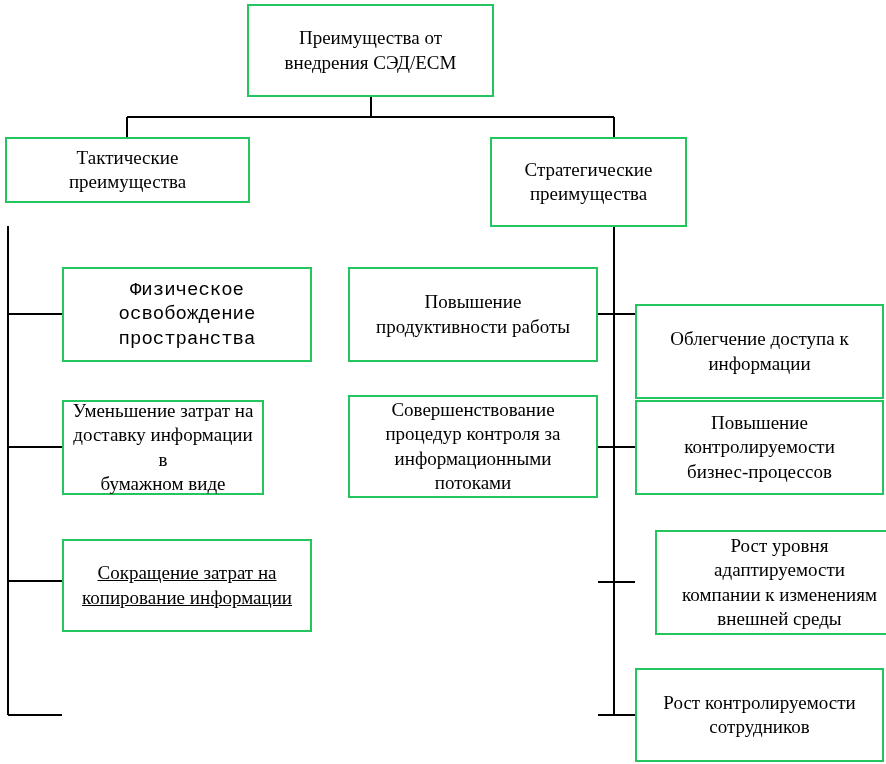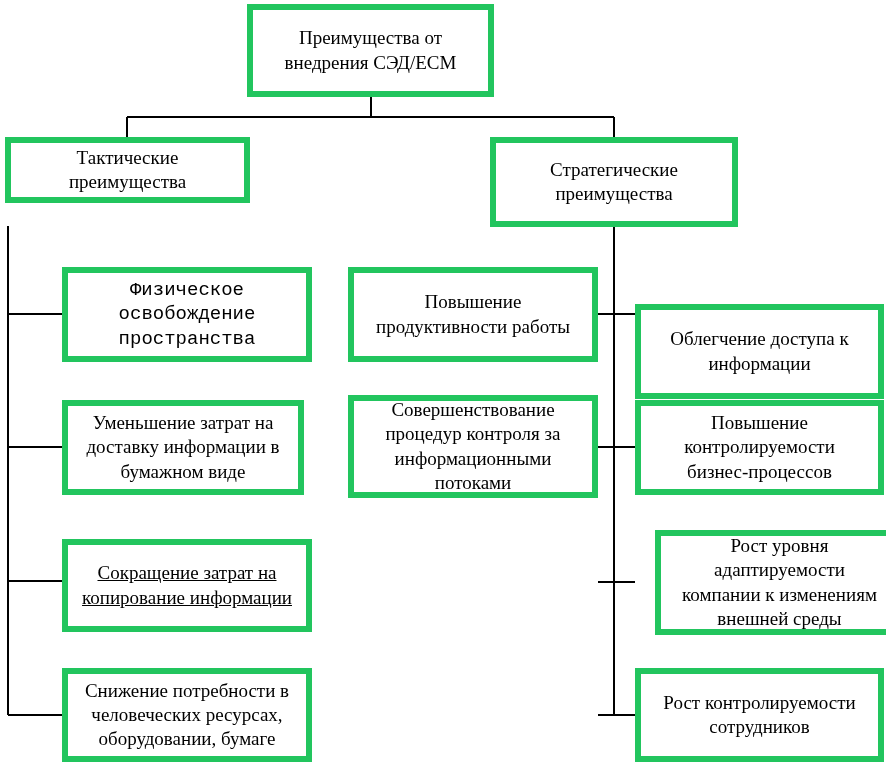--- a/index.html
+++ b/index.html
@@ -13,21 +13,21 @@
     color: #000000;
     overflow: hidden;
   }
   .connectors {
     position: absolute;
     left: 0; top: 0;
     width: 886px; height: 764px;
   }
   .node {
     position: absolute;
-    border: 6px solid #22c55e;
+    border: 2px solid #22c55e;
     background: #ffffff;
     display: flex;
     align-items: center;
     justify-content: center;
     text-align: center;
     font-size: 19px;
     line-height: 1.28;
     white-space: pre-line;
     padding: 2px 6px;
   }
@@ -42,37 +42,34 @@
     <path d="M8 226 V715 M8 314 H62 M8 447 H62 M8 581 H62 M8 715 H62" stroke="#000000" stroke-width="2" fill="none"></path>
     <path d="M614 226 V715 M598 314 H635 M598 447 H635 M598 582 H635 M598 715 H635" stroke="#000000" stroke-width="2" fill="none"></path>
   </svg>
 
   <div class="node" style="left:247px; top:4px; width:247px; height:93px;">Преимущества от
 внедрения СЭД/ECM</div>
 
   <div class="node" style="left:5px; top:137px; width:245px; height:66px;">Тактические
 преимущества</div>
 
-  <div class="node" style="left:490px; top:137px; width:248px; height:90px;">Стратегические
+  <div class="node" style="left:490px; top:137px; width:197px; height:90px;">Стратегические
 преимущества</div>
 
   <div class="node" style="left:62px; top:267px; width:250px; height:95px;font-family:Liberation Mono, monospace;">Физическое
 освобождение
 пространства</div>
 
-  <div class="node" style="left:62px; top:400px; width:242px; height:95px;">Уменьшение затрат на
+  <div class="node" style="left:62px; top:400px; width:202px; height:95px;">Уменьшение затрат на
 доставку информации в
 бумажном виде</div>
 
   <div class="node" style="left:62px; top:539px; width:250px; height:93px;text-decoration:underline;">Сокращение затрат на
 копирование информации</div>
 
-  <div class="node" style="left:62px; top:668px; width:250px; height:94px;">Снижение потребности в
-человеческих ресурсах,
-оборудовании, бумаге</div>
 
   <div class="node" style="left:348px; top:267px; width:250px; height:95px;">Повышение
 продуктивности работы</div>
 
   <div class="node" style="left:348px; top:395px; width:250px; height:103px;">Совершенствование
 процедур контроля за
 информационными
 потоками</div>
 
 

